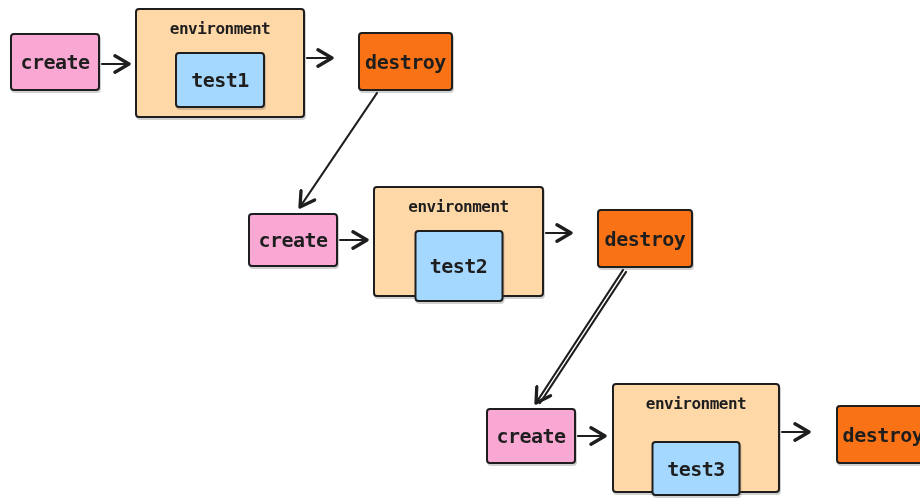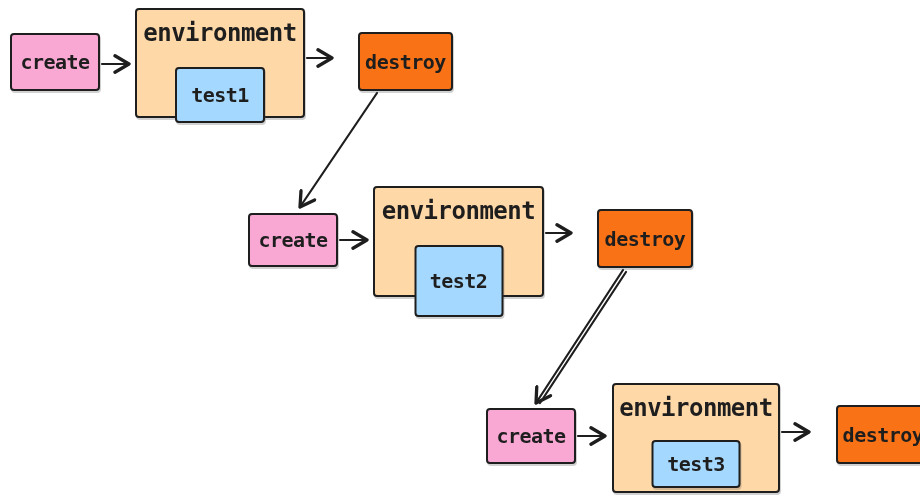--- a/index.html
+++ b/index.html
@@ -27,58 +27,57 @@
   }
   .create  { background: #f9a8d4; }
   .destroy { background: #f97316; margin-left: 20px; }
   .env {
     background: #ffd8a8;
     display: block;
   }
   .env-label {
     text-align: center;
     padding-top: 9px;
-    font-size: 24px;
+    font-size: 16px;
     font-weight: 600;
   }
   .test {
     position: absolute;
     box-sizing: border-box;
     left: 50%;
     transform: translateX(-50%);
     width: 90px;
     height: 56px;
     background: #a5d8ff;
     border: 2.5px solid #1e1e1e;
     border-radius: 4px;
     display: flex;
     align-items: center;
     justify-content: center;
     font-size: 20px;
     font-weight: 600;
     box-shadow: 1px 2px 0 rgba(90,90,90,0.28);
-    margin-top: 15px;
   }
 
   
   .r1-create  { left: 10px;  top: 33px;  width: 90px;  height: 58px; }
   .r1-env     { left: 135px; top: 8px;   width: 170px; height: 110px; }
   .r1-test    { top: 42px; }
   .r1-destroy { left: 338px; top: 32px;  width: 95px;  height: 59px; }
 
   
   .r2-create  { left: 248px; top: 213px; width: 90px;  height: 54px; }
   .r2-env     { left: 373px; top: 186px; width: 171px; height: 111px; }
   .r2-test    { top: 42px; width: 89px; height: 72px; }
   .r2-destroy { left: 577px; top: 209px; width: 96px;  height: 59px; }
 
   
   .r3-create  { left: 486px; top: 408px; width: 90px;  height: 56px; }
   .r3-env     { left: 612px; top: 383px; width: 168px; height: 110px; }
-  .r3-test    { top: 40px; width: 89px; height: 48px; }
+  .r3-test    { top: 56px; width: 89px; height: 55px; }
   .r3-destroy { left: 816px; top: 405px; width: 94px;  height: 59px; }
 
   .arrows {
     position: absolute;
     left: 0; top: 0;
     width: 920px; height: 503px;
     pointer-events: none;
   }
   .arrows line {
     stroke: #1e1e1e;

